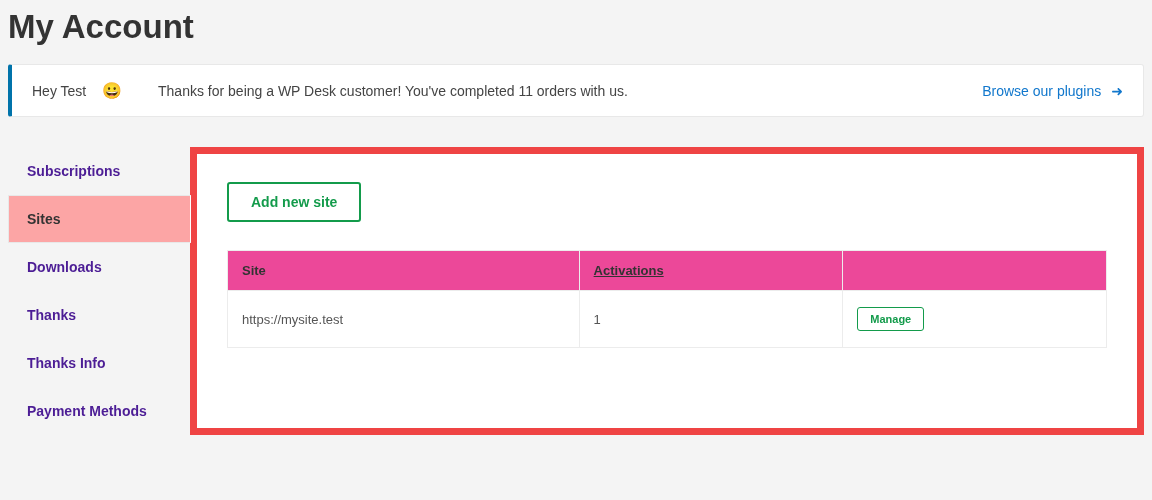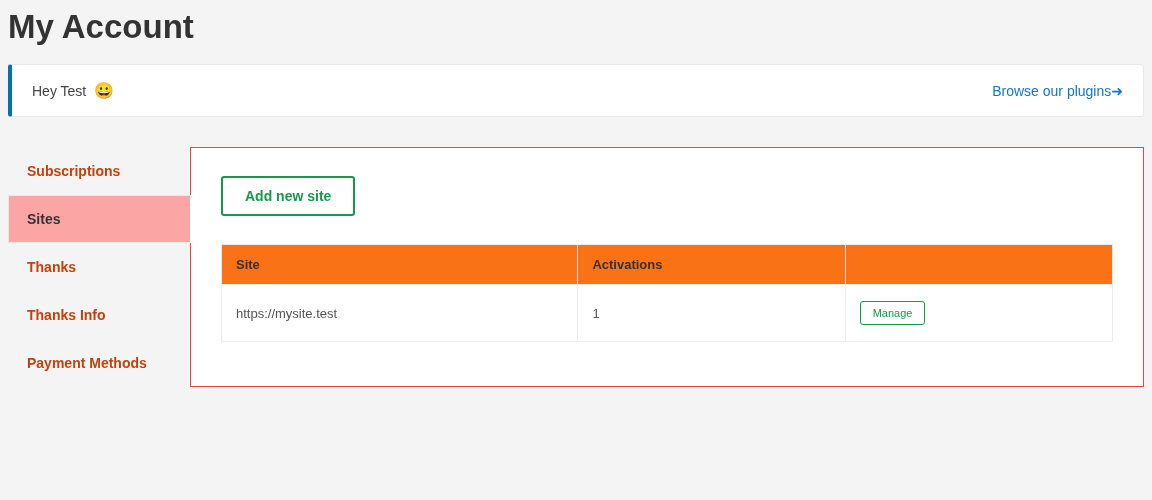--- a/index.html
+++ b/index.html
@@ -29,67 +29,67 @@
     margin-bottom: 30px;
     display: flex;
     justify-content: space-between;
     align-items: center;
     font-size: 14px;
     color: #444;
   }
   .welcome-left {
     display: flex;
     align-items: center;
-    gap: 8px;
+    gap: 16px;
   }
   .emoji {
     font-size: 16px;
   }
   .browse-link {
     color: #1177cc;
     text-decoration: none;
     font-size: 14px;
     display: flex;
     align-items: center;
-    gap: 0;
+    gap: 10px;
     cursor: pointer;
   }
   .browse-link .arrow {
     font-size: 14px;
   }
   .content-row {
     display: flex;
     gap: 0;
   }
   .sidebar {
     width: 182px;
     flex-shrink: 0;
   }
   .sidebar-item {
     display: block;
     padding: 15px 18px;
     font-size: 14px;
     font-weight: 700;
-    color: #c2410c;
+    color: #4c1d95;
     cursor: pointer;
     border: 1px solid transparent;
   }
   .sidebar-item.active {
     background: #fca5a5;
     color: #333;
     border: 1px solid #e8e8e8;
     border-right: 1px solid #fff;
     position: relative;
     z-index: 2;
     margin-right: -1px;
   }
   .main-panel {
     flex: 1;
     background: #fff;
-    border: 1px solid #ef4444;
+    border: 7px solid #ef4444;
     padding: 28px 30px;
     position: relative;
     z-index: 1;
   }
   .add-btn {
     display: inline-block;
     border: 2px solid #139b4b;
     color: #139b4b;
     background: #fff;
     font-weight: 700;
@@ -103,70 +103,74 @@
     width: 100%;
     border-collapse: collapse;
     font-size: 13px;
   }
   table.sites-table th {
     text-align: left;
     font-weight: 700;
     color: #333;
     padding: 12px 14px;
     border: 1px solid #ececec;
-    background: #f97316;
+    background: #ec4899;
     font-size: 13px;
   }
   table.sites-table td {
     padding: 16px 14px;
     border: 1px solid #ececec;
     color: #555;
     font-size: 13px;
     vertical-align: middle;
   }
   .col-site { width: 40%; }
-  .col-act  { width: 30%; }
+  .col-act  { width: 30%; text-decoration: underline; }
   .col-mng  { width: 30%; text-align: left; }
   .manage-btn {
     display: inline-block;
     border: 1.5px solid #139b4b;
     color: #139b4b;
     background: #fff;
-    font-weight: 400;
+    font-weight: 700;
     font-size: 11px;
     padding: 5px 12px;
     border-radius: 3px;
     cursor: pointer;
   }
 </style>
 </head>
 <body>
 
 <div class="page">
   <h1 class="page-title">My Account</h1>
 
   <div class="welcome-box">
     <div class="welcome-left">
       <span>Hey Test</span>
       <span class="emoji">😀</span>
       <span>&nbsp;</span>
+      <span>Thanks for being a WP Desk customer! You've completed 11 orders with us.</span>
     </div>
     <a class="browse-link">
       <span>Browse our plugins</span>
       <span class="arrow">➜</span>
     </a>
   </div>
 
   <div class="content-row">
     <nav class="sidebar">
       <a class="sidebar-item">
         <span>Subscriptions</span>
       </a>
       <a class="sidebar-item active">
         <span>Sites</span>
+      </a>
+      <a class="sidebar-item">
+        <span>Downloads</span>
       </a>
       <a class="sidebar-item">
         <span>Thanks</span>
       </a>
       <a class="sidebar-item">
         <span>Thanks Info</span>
       </a>
       <a class="sidebar-item">
         <span>Payment Methods</span>
       </a>

